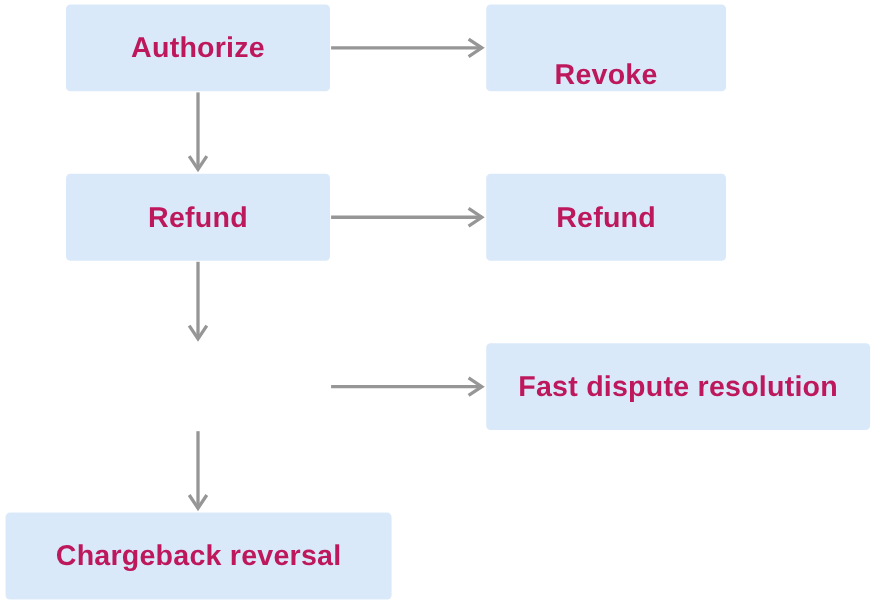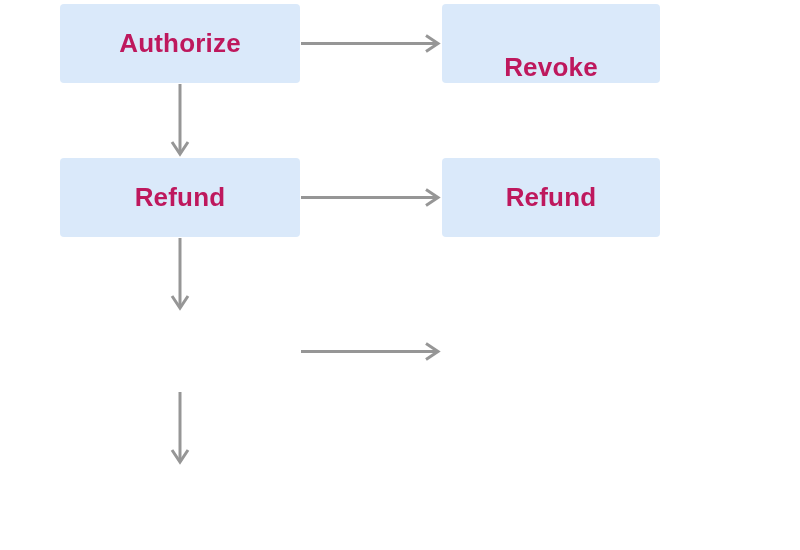--- a/index.html
+++ b/index.html
@@ -74,15 +74,21 @@
 
   <div class="node" id="n-capture">
     <span>Refund</span>
   </div>
 
   <div class="node" id="n-refund">
     <span>Refund</span>
   </div>
 
 
+  <div class="node" id="n-fast">
+    <span>Fast dispute resolution</span>
+  </div>
 
+  <div class="node" id="n-chargeback">
+    <span>Chargeback reversal</span>
+  </div>
 
 </div>
 
 </body></html>

